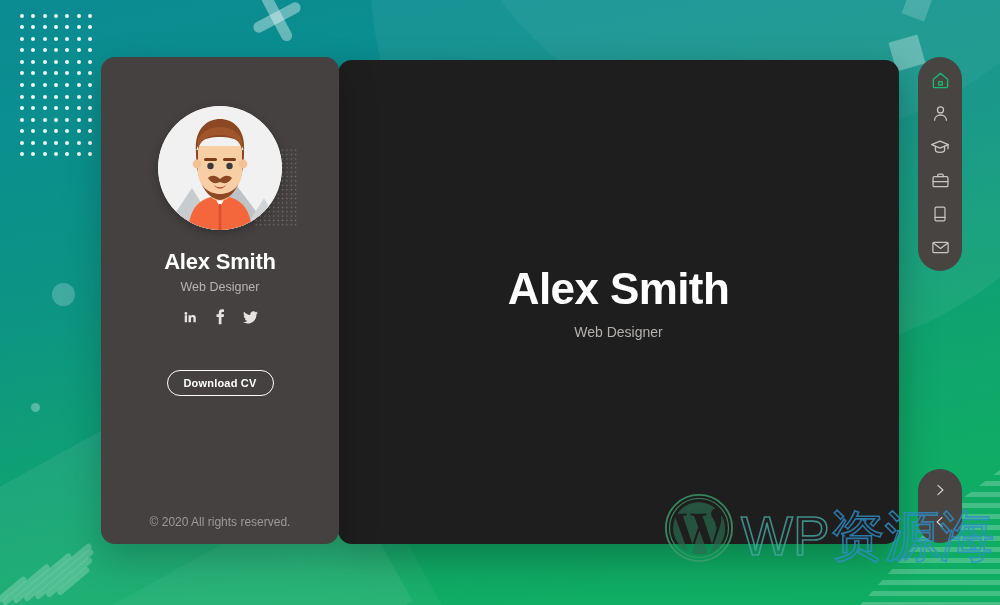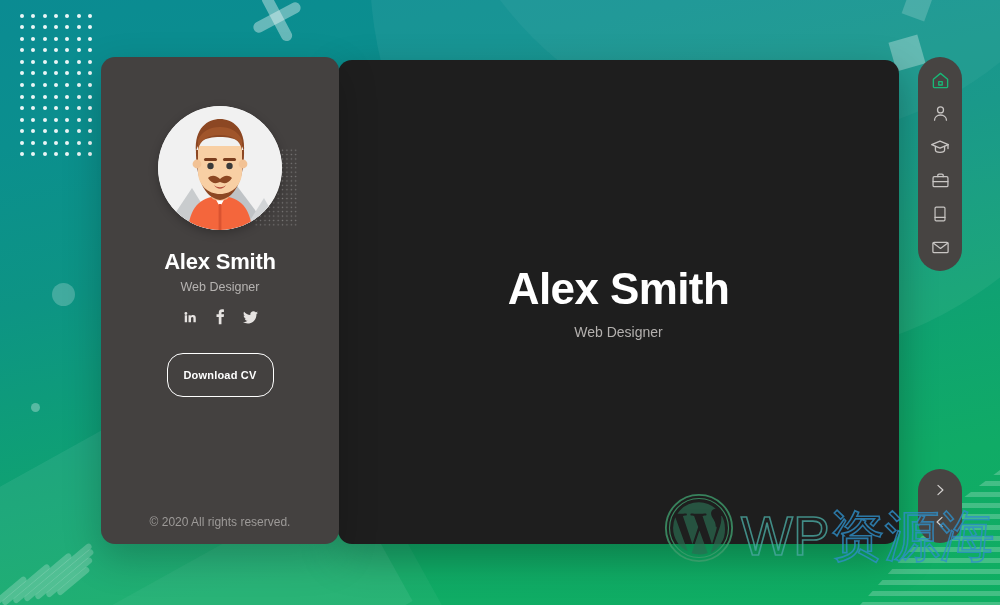--- a/index.html
+++ b/index.html
@@ -169,22 +169,22 @@
     color:#b6b3b1; font-size:12.5px;
   }
 
   .socials { margin-top:15px; display:flex; gap:14px; align-items:center; }
   .socials a {
     color:#e6e3e1; display:flex; align-items:center; justify-content:center;
     width:16px; height:16px; text-decoration:none;
   }
 
   .dl-btn {
-    margin-top:28px;
-    width:107px; height:44px;
+    margin-top:45px;
+    width:107px; height:26px;
     border:1.5px solid #ffffff;
     border-radius:16px;
     background:transparent;
     color:#ffffff; font-size:11px; font-weight:bold;
     letter-spacing:0.2px;
     cursor:pointer;
   }
 
   .copyright {
     position:absolute; bottom:15px; left:0; right:0;

